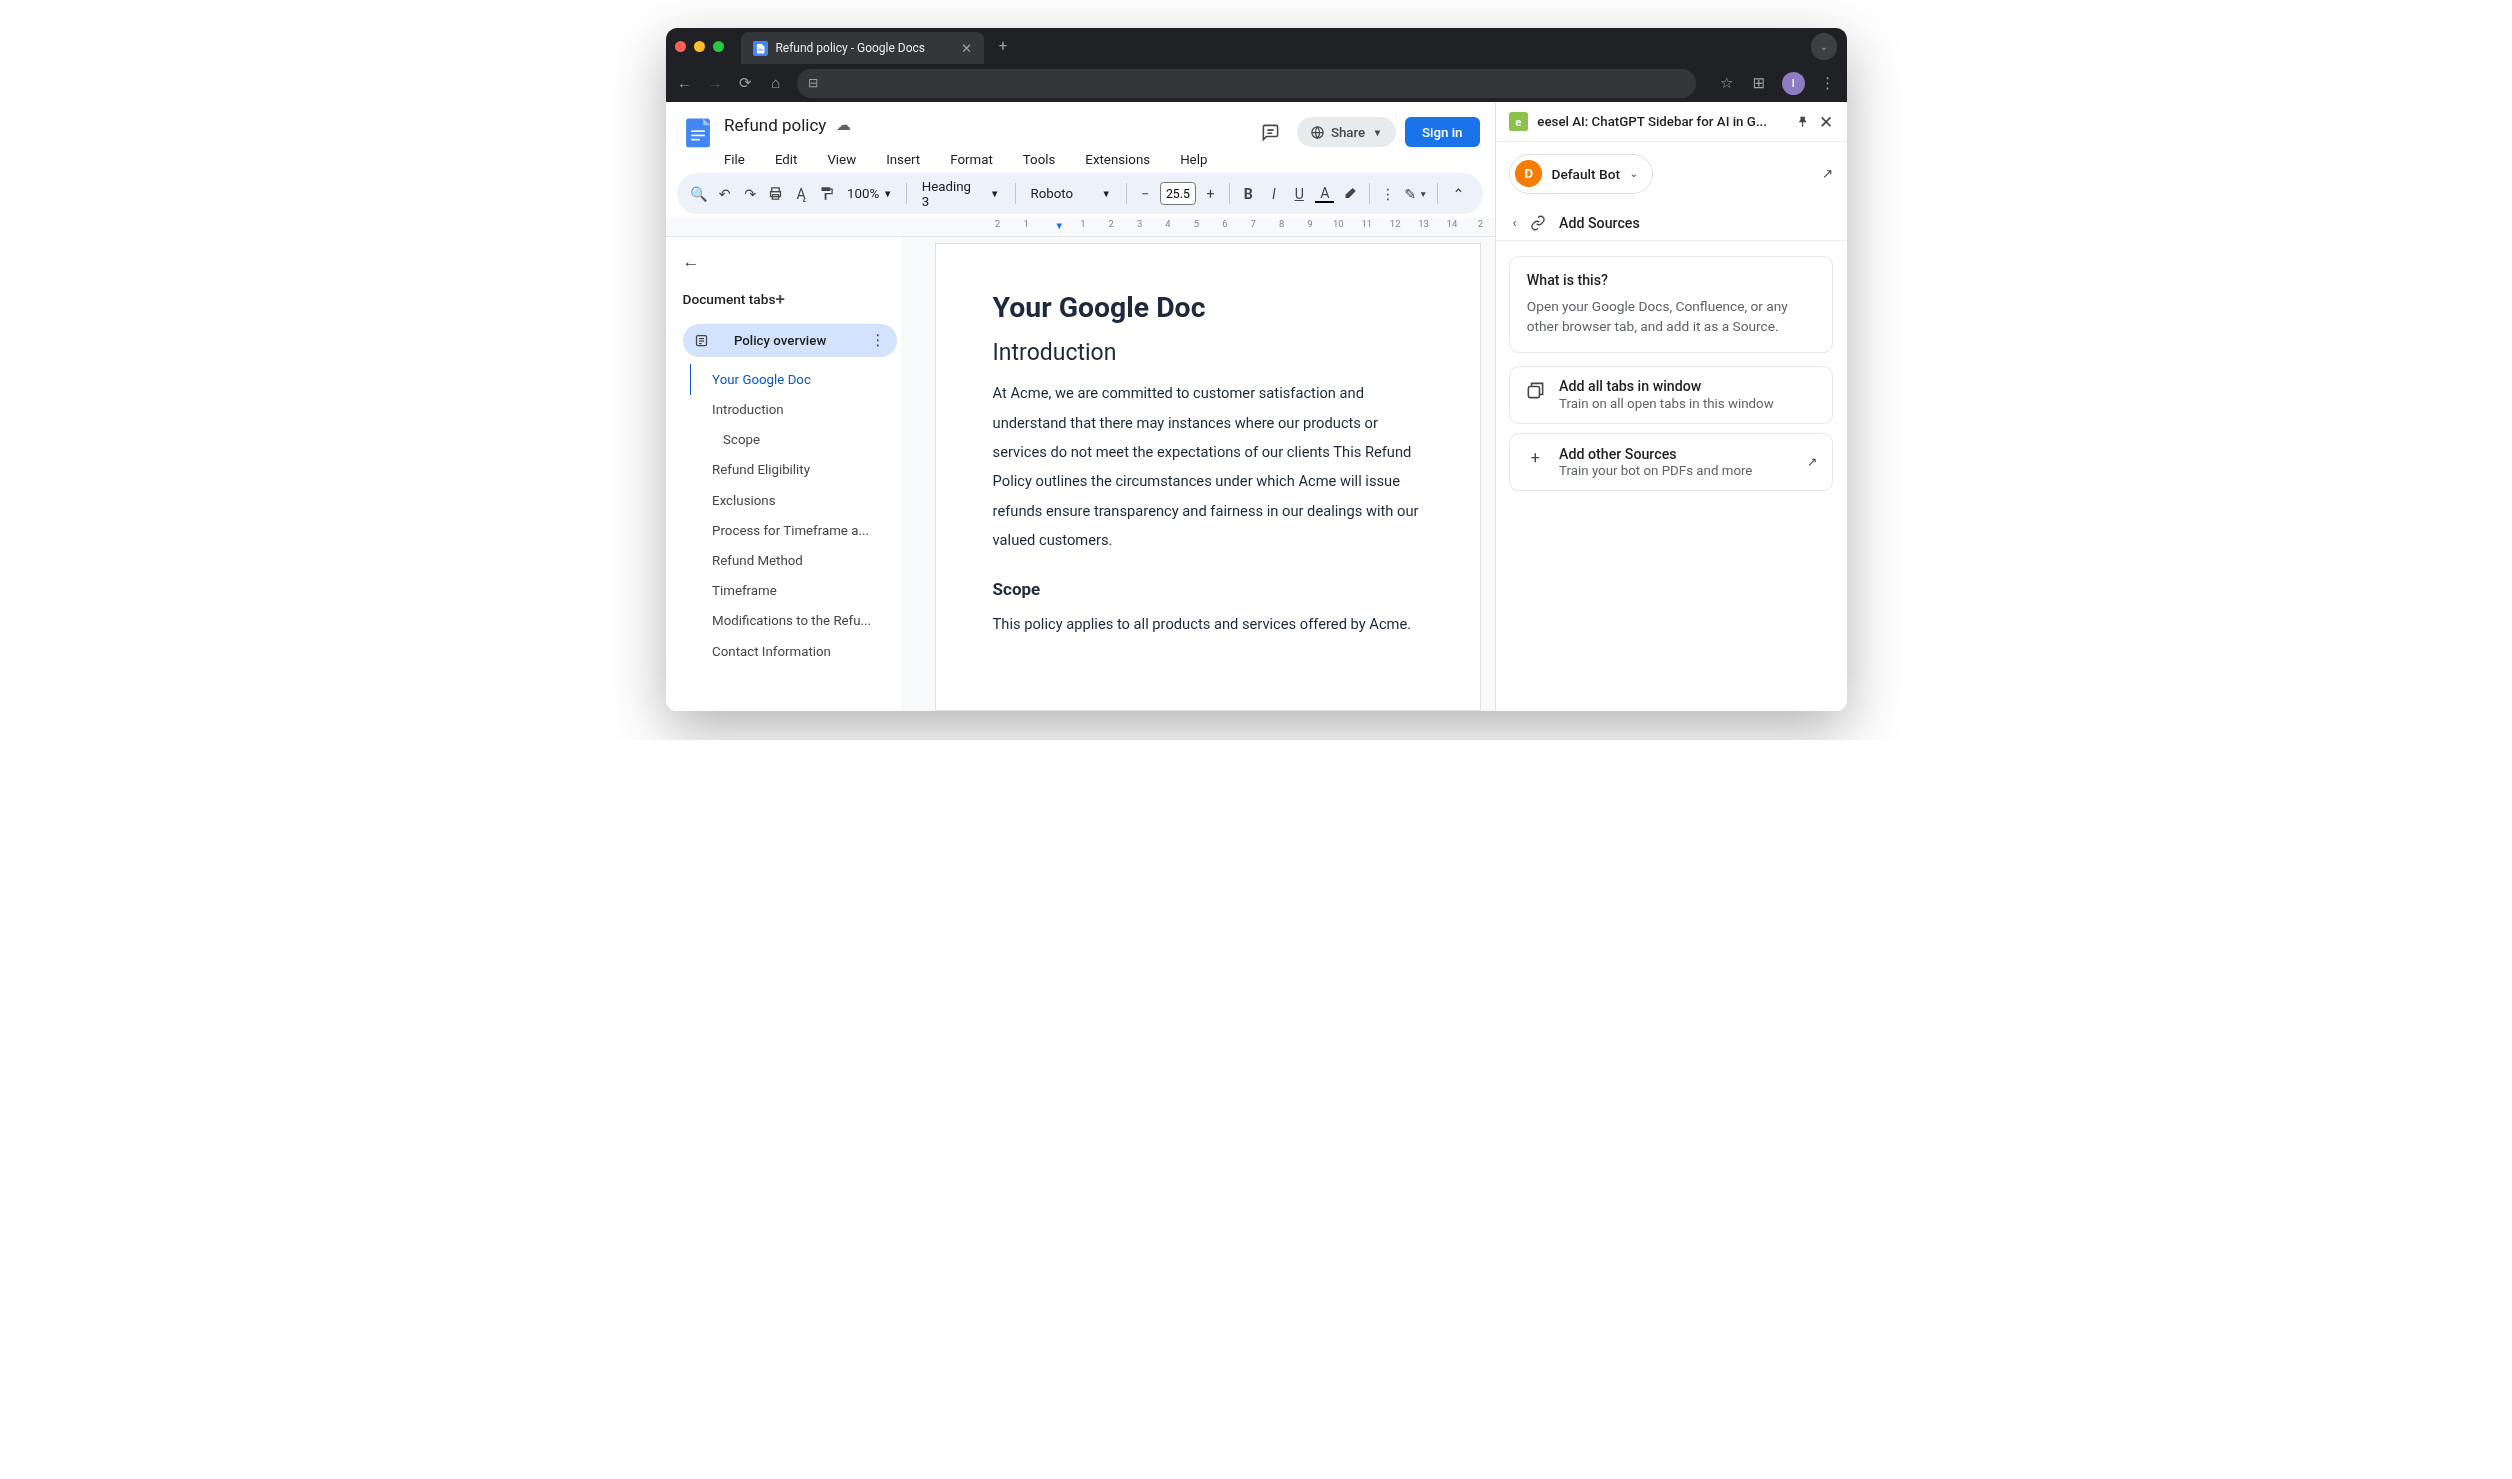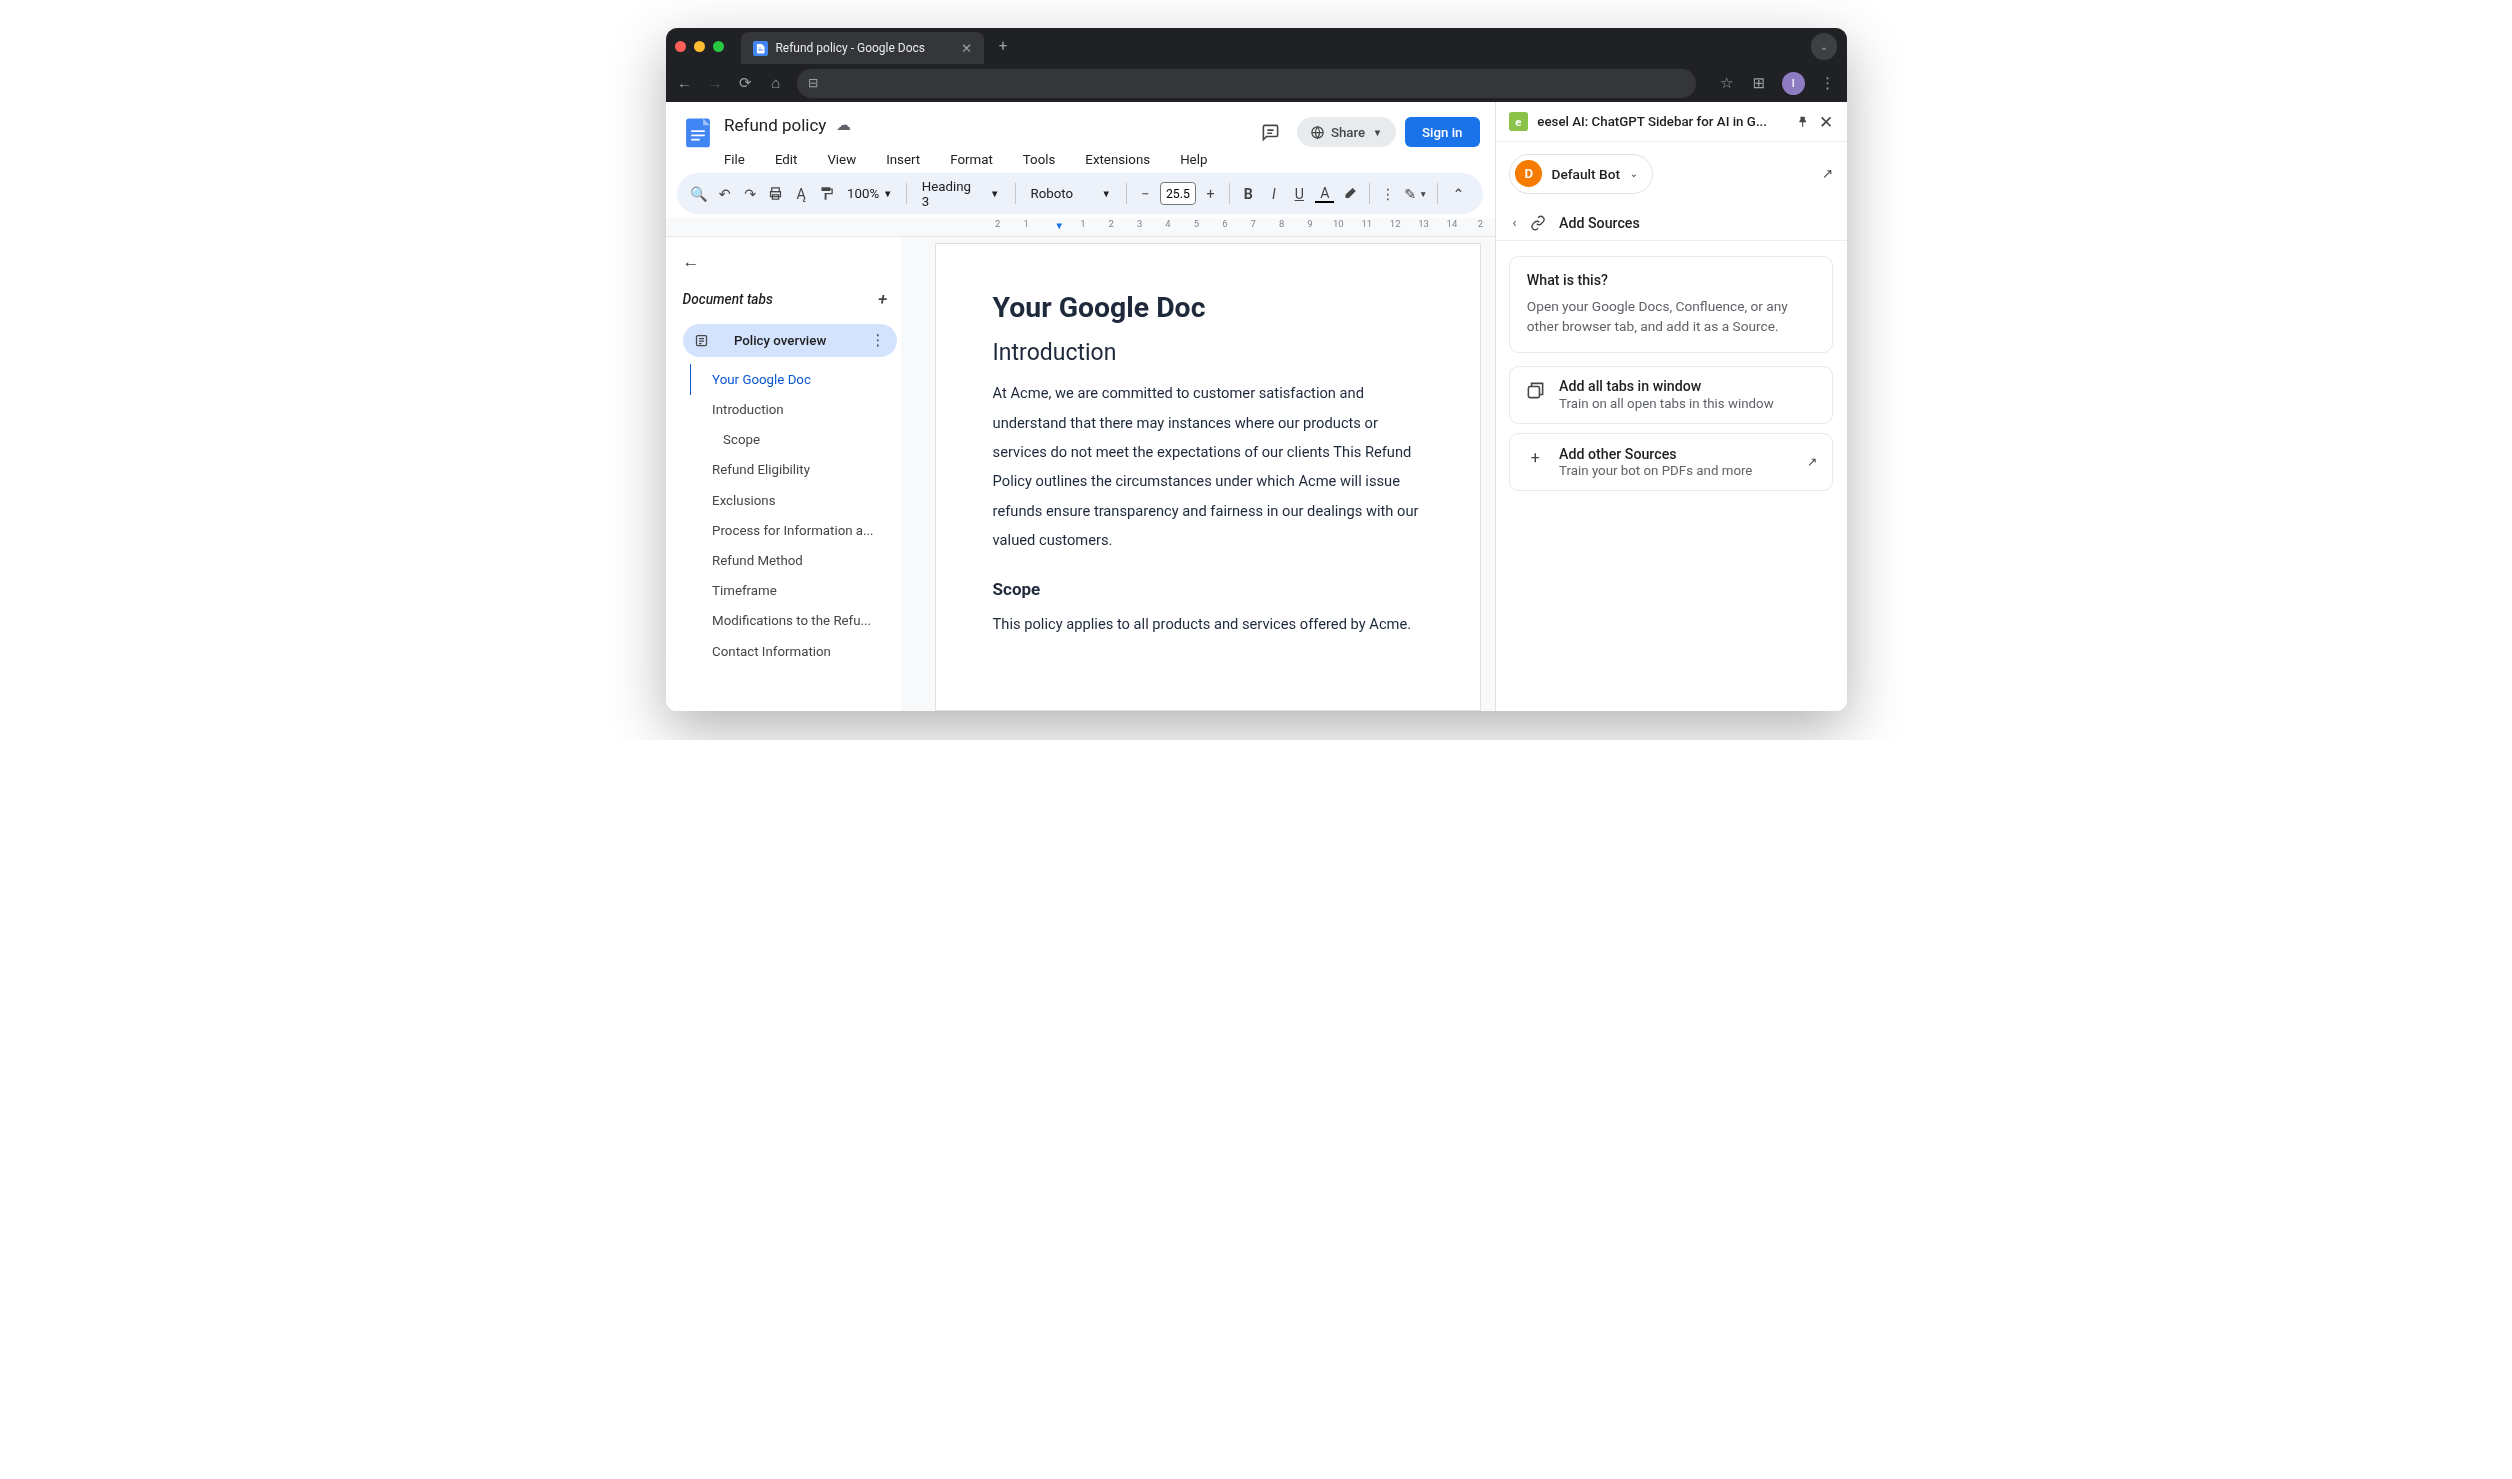--- a/index.html
+++ b/index.html
@@ -64,21 +64,21 @@
 
 .ruler { height: 19px; background: #f8f9fa; border-bottom: 0.9px solid #e7e7e7; position: relative; margin-top: 3.8px; }
 .ruler-marks { position: absolute; left: 318px; right: 0; top: 0; height: 100%; display: flex; font-size: 9.5px; color: #80868b; }
 .ruler-mark { width: 36px; text-align: center; position: relative; }
 .ruler-indent { position: absolute; left: 389px; top: 1.9px; color: #1a73e8; font-size: 9.5px; }
 
 .docs-body { flex: 1; display: flex; background: #f8f9fa; overflow: hidden; }
 
 .outline-panel { width: 235px; background: #fff; padding: 13.3px 3.8px 13.3px 17px; overflow-y: auto; }
 .outline-back { font-size: 17px; color: #444746; cursor: pointer; margin-bottom: 17px; }
-.outline-header { display: flex; align-items: center; justify-content: space-between; font-size: 13.7px; font-weight: 500; color: #1f1f1f; margin-bottom: 15px; font-style: italic; }
+.outline-header { display: flex; align-items: center; font-size: 13.7px; font-weight: 500; color: #1f1f1f; margin-bottom: 15px; }
 .outline-add { font-size: 17px; color: #444746; cursor: pointer; margin-right: 9.5px; }
 .outline-active-tab { background: #d3e3fd; border-radius: 19px; padding: 7.6px 11.4px; display: flex; align-items: center; gap: 25px; font-size: 13.3px; color: #1f1f1f; font-weight: 500; margin-bottom: 7.6px; }
 .outline-active-tab .dots { margin-left: auto; color: #444746; cursor: pointer; font-size: 15px; }
 .outline-item { padding: 7.6px 0 7.6px 21px; font-size: 13.3px; color: #444746; cursor: pointer; border-left: 1.9px solid transparent; margin-left: 7.6px; overflow: hidden; text-overflow: ellipsis; white-space: nowrap; }
 .outline-item.active { color: #0b57d0; border-left-color: #0b57d0; font-weight: 400; }
 .outline-item.indent2 { padding-left: 32px; }
 
 .left-ruler { width: 28.4px; background: #f8f9fa; }
 
 .doc-page { flex: 1; background: #fff; margin: 5.7px 13.3px 0 5.7px; padding: 47px 57px; overflow-y: auto; border: 0.9px solid #e0e0e0; }
@@ -307,21 +307,21 @@
                 <line x1="8" y1="17" x2="12" y2="17"></line>
               </svg>
             <span>Policy overview</span>
             <span class="dots">⋮</span>
           </div>
           <div class="outline-item active">Your Google Doc</div>
           <div class="outline-item">Introduction</div>
           <div class="outline-item indent2">Scope</div>
           <div class="outline-item">Refund Eligibility</div>
           <div class="outline-item">Exclusions</div>
-          <div class="outline-item">Process for Information a...</div>
+          <div class="outline-item">Process for Timeframe a...</div>
           <div class="outline-item">Refund Method</div>
           <div class="outline-item">Timeframe</div>
           <div class="outline-item">Modifications to the Refu...</div>
           <div class="outline-item">Contact Information</div>
         </div>
         <div class="left-ruler"></div>
         <div class="doc-page">
           <div class="doc-h1">Your Google Doc</div>
           <div class="doc-h2">Introduction</div>
           <div class="doc-p">At Acme, we are committed to customer satisfaction and understand that there may instances where our products or services do not meet the expectations of our clients This Refund Policy outlines the circumstances under which Acme will issue refunds ensure transparency and fairness in our dealings with our valued customers.</div>

